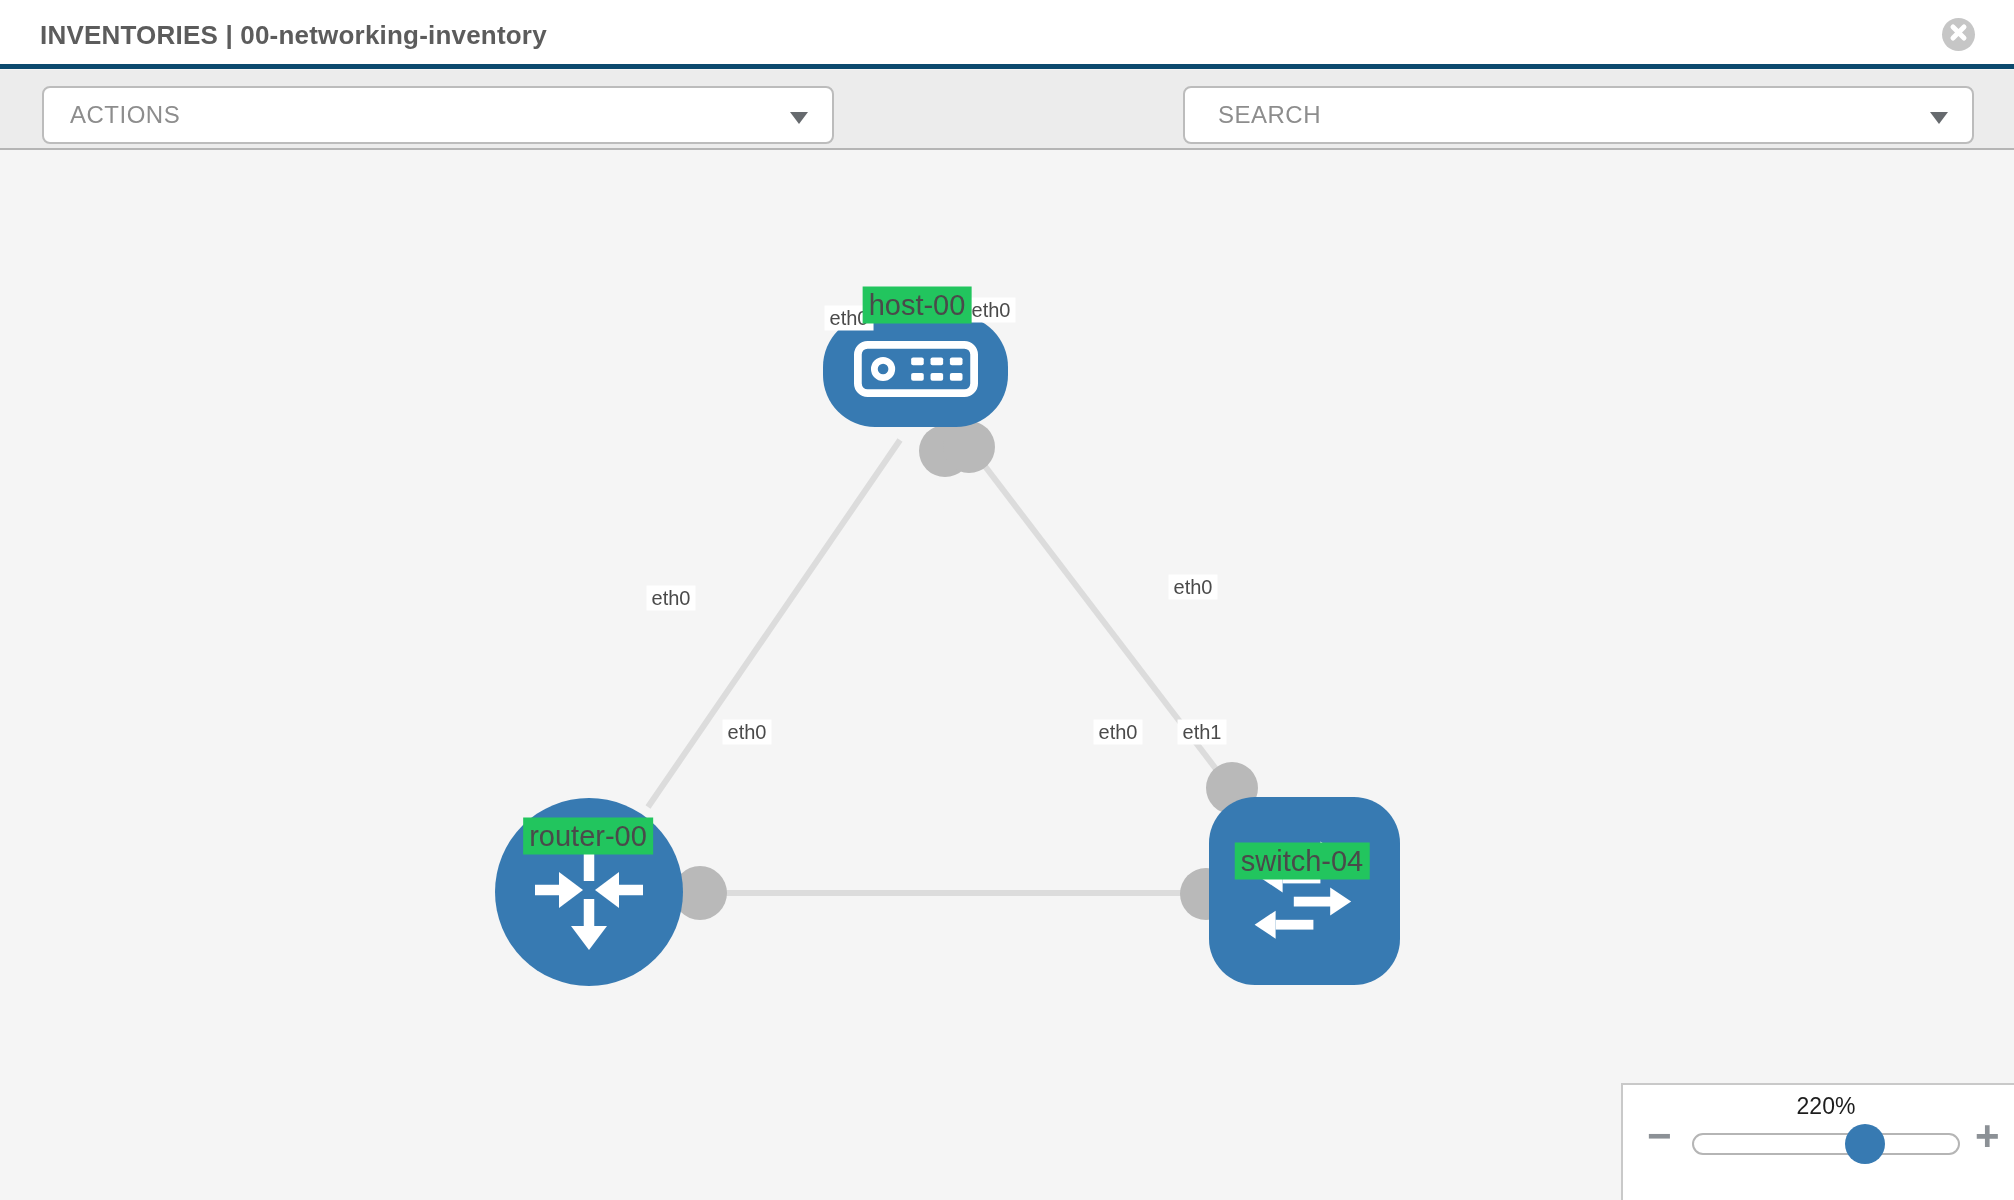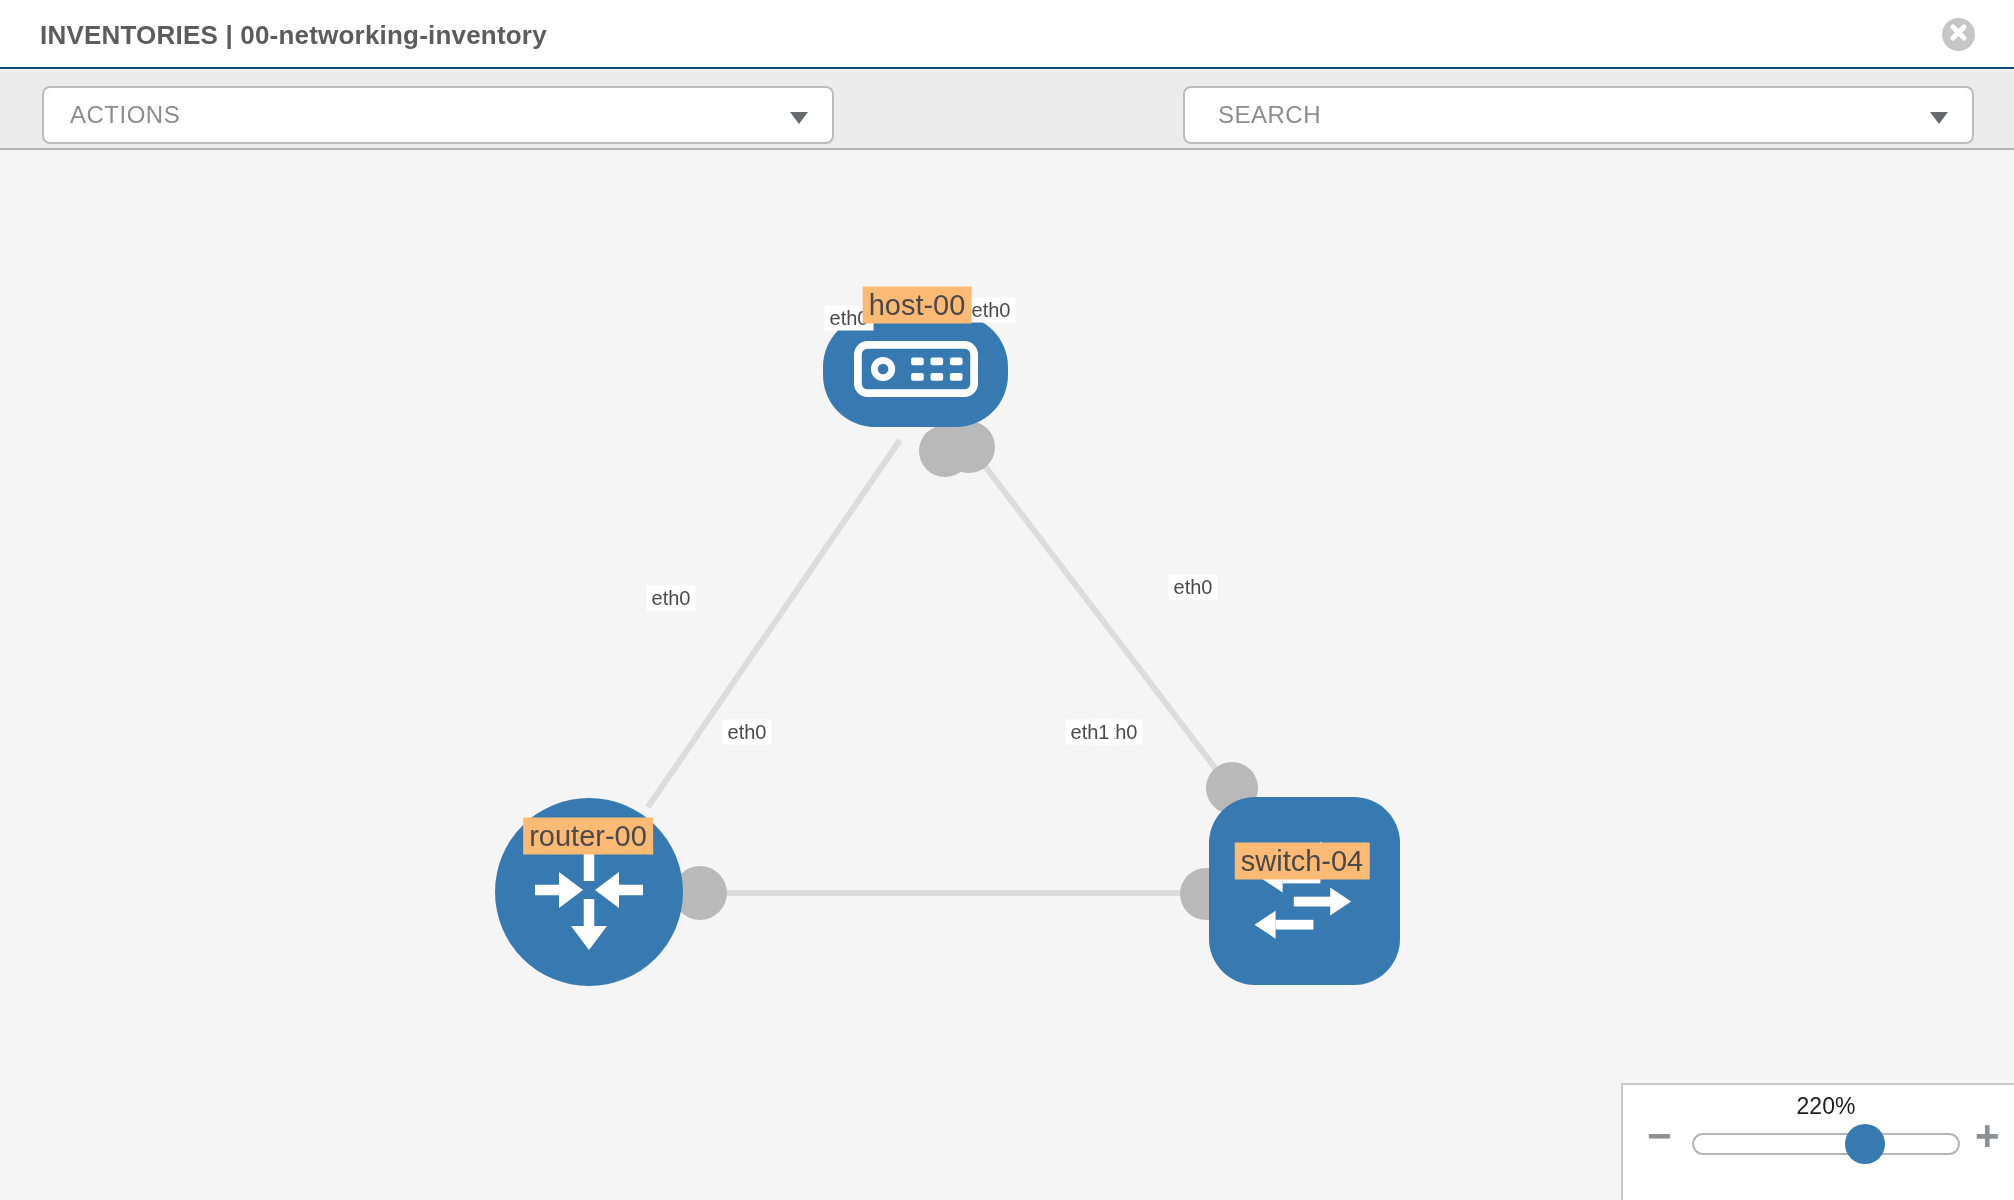--- a/index.html
+++ b/index.html
@@ -1,21 +1,21 @@
 <!DOCTYPE html>
 <html><head>
 <meta charset="utf-8">
 <style>
   * { margin:0; padding:0; box-sizing:border-box; }
   html,body { width:2014px; height:1200px; }
   body { font-family:"Liberation Sans", sans-serif; background:#fff; }
   #screen { position:relative; width:2014px; height:1200px; overflow:hidden; background:#f5f5f5; }
 
   
-  #header { position:absolute; left:0; top:0; width:2014px; height:69px; background:#ffffff; border-bottom:2px solid #0c4a6e; }
+  #header { position:absolute; left:0; top:0; width:2014px; height:69px; background:#ffffff; border-bottom:5px solid #0c4a6e; }
   #page-title { position:absolute; left:40px; top:20px; font-size:26px; font-weight:bold; color:#5c5c5c; letter-spacing:0.2px; }
   #close-btn { position:absolute; left:1942px; top:18px; width:33px; height:33px; border-radius:50%; background:#c6c6c6; cursor:pointer; display:flex; align-items:center; justify-content:center; }
 
   
   #toolbar { position:absolute; left:0; top:70px; width:2014px; height:80px; background:#ececec; border-bottom:2px solid #b5b5b5; }
   .select-box { position:absolute; top:16px; height:58px; background:#ffffff; border:2px solid #bcbcbc; border-radius:8px; display:flex; align-items:center; padding:0 26px; cursor:pointer; }
   .select-box .select-text { font-size:24px; color:#8d8d8d; letter-spacing:0.5px; }
   .caret { position:absolute; right:24px; top:24px; width:0; height:0; border-left:9px solid transparent; border-right:9px solid transparent; border-top:12px solid #666a6e; }
   #actions-select { left:42px; width:792px; }
   #search-select { left:1183px; width:791px;padding-left:33px; }
@@ -25,33 +25,33 @@
 
   
   #canvas { position:absolute; left:0; top:152px; width:2014px; height:1048px; background:#f5f5f5; }
   #links-layer { position:absolute; left:0; top:0; }
 
   .node { position:absolute; background:#377ab2; display:flex; align-items:center; justify-content:center; cursor:pointer; z-index:2; }
   #node-host { left:823px; top:163px; width:185px; height:112px; border-radius:52px; }
   #node-router { left:495px; top:646px; width:188px; height:188px; border-radius:50%; }
   #node-switch { left:1209px; top:645px; width:191px; height:188px; border-radius:46px; }
 
-  .node-label { position:absolute; transform:translate(-50%,-50%); background:#fdba74; color:#4a4a4a; font-size:29px; padding:2px 6px; white-space:nowrap; z-index:5; }
+  .node-label { position:absolute; transform:translate(-50%,-50%); background:#22c55e; color:#4a4a4a; font-size:29px; padding:2px 6px; white-space:nowrap; z-index:5; }
   #label-host { left:917px; top:305px; }
   #label-router { left:588px; top:836px; }
   #label-switch { left:1302px; top:861px; }
 
   .iface-label { position:absolute; transform:translate(-50%,-50%); background:#ffffff; color:#4a4a4a; font-size:20px; padding:1px 5px; white-space:nowrap; z-index:4; }
   #iface-host-left  { left:849px; top:318px; }
   #iface-host-right { left:991px; top:310px; }
   #iface-router-top { left:671px; top:598px; }
   #iface-router-right { left:747px; top:732px; }
   #iface-switch-top { left:1193px; top:587px; }
   #iface-switch-left-back { left:1118px; top:732px; z-index:3; }
-  #iface-switch-left-front { left:1090px; top:732px; z-index:4; }
+  #iface-switch-left-front { left:1202px; top:732px; z-index:4; }
 
   
   #zoom-panel { position:absolute; left:1621px; top:1083px; width:410px; height:135px; background:#ffffff; border:2px solid #c9c9c9; }
   #zoom-value { position:absolute; left:69px; top:8px; width:268px; text-align:center; font-size:23px; color:#1d1d1d; }
   #zoom-minus, #zoom-plus { position:absolute; top:30px; font-size:42px; font-weight:bold; color:#8c9196; cursor:pointer; line-height:42px; }
   #zoom-minus { left:24px; }
   #zoom-plus { left:352px; }
   #zoom-track { position:absolute; left:69px; top:48px; width:268px; height:22px; background:#ffffff; border:2px solid #b5b5b5; border-radius:12px; cursor:pointer; }
   #zoom-knob { position:absolute; left:222px; top:39px; width:40px; height:40px; border-radius:50%; background:#377ab2; cursor:pointer; }
 </style>

